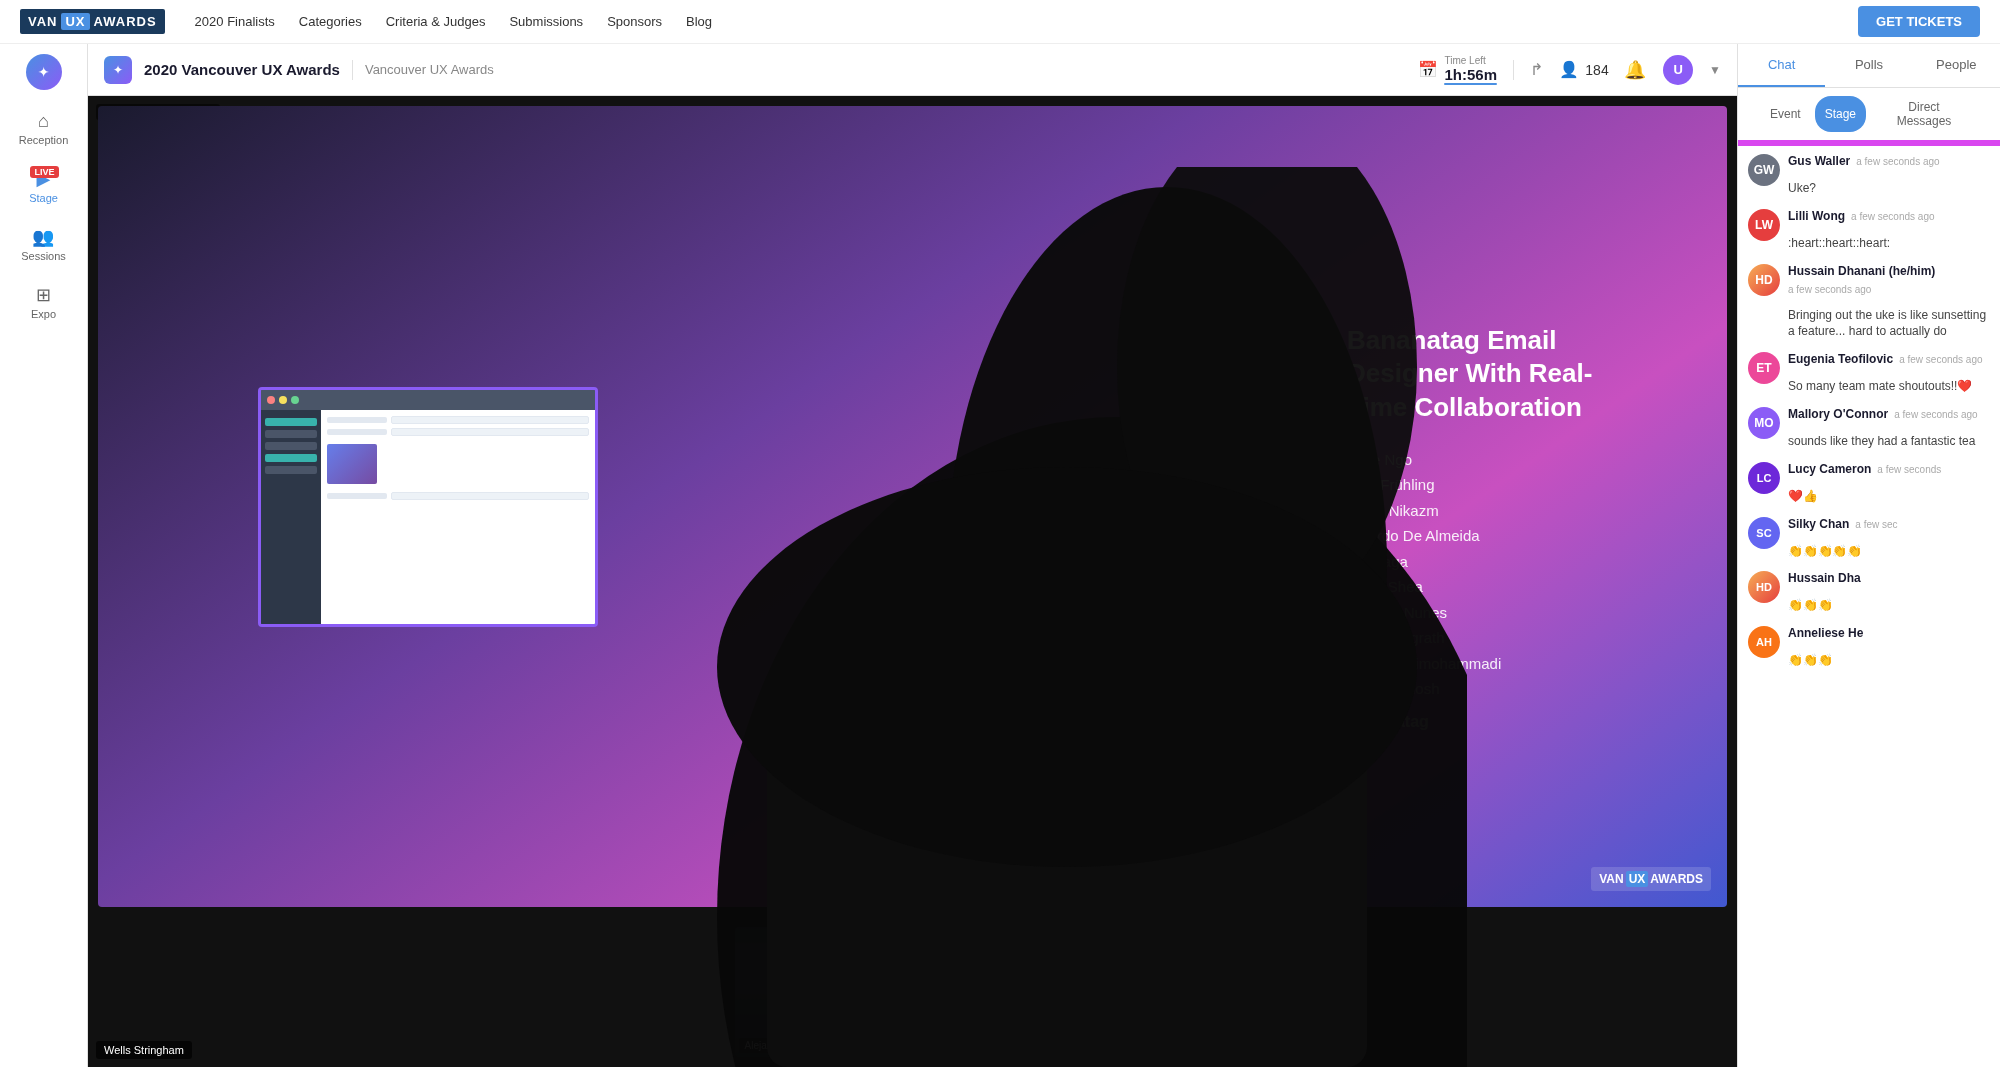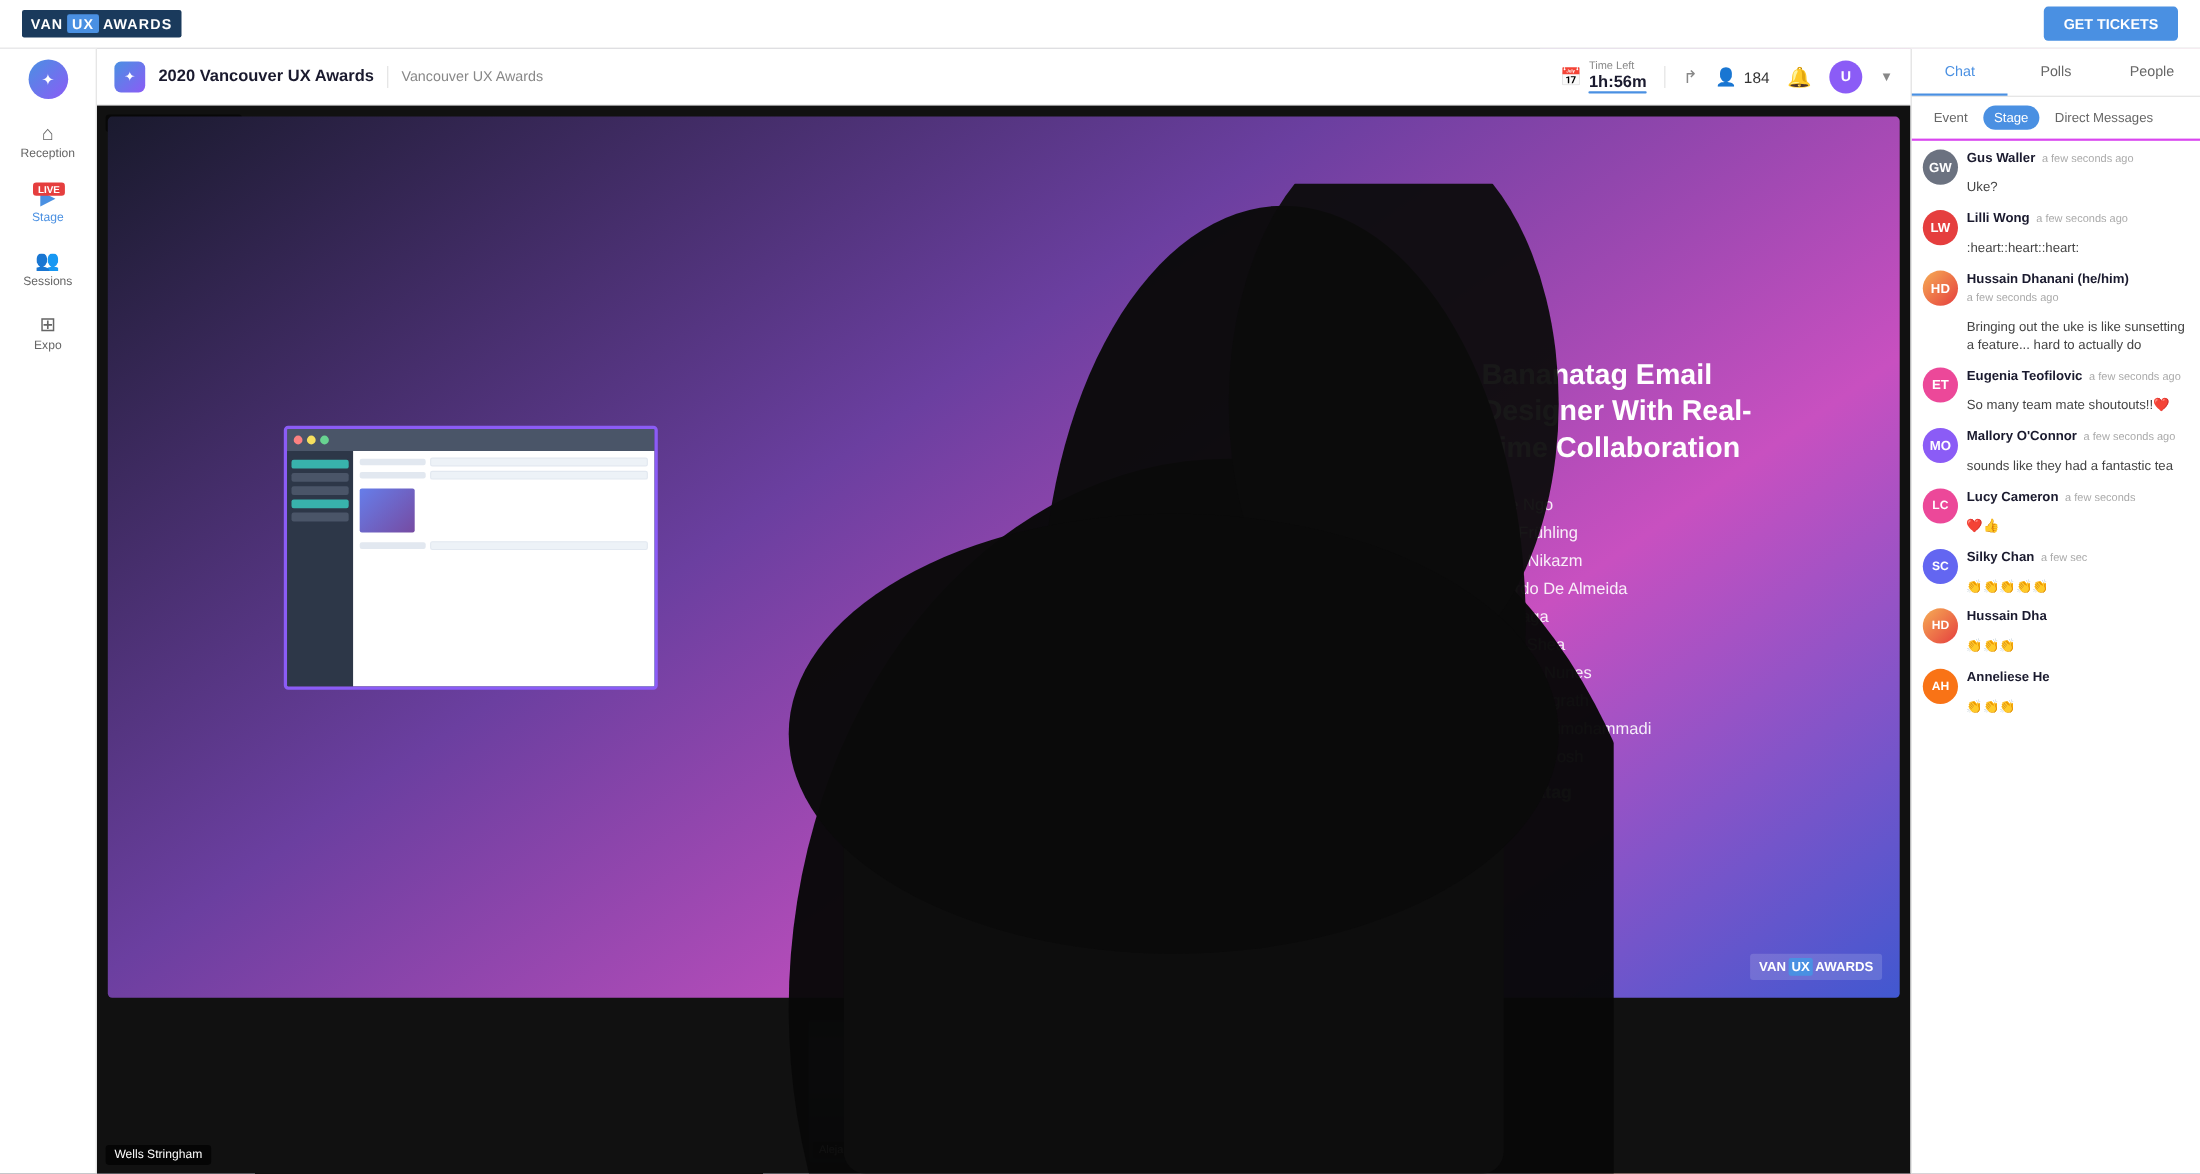--- a/index.html
+++ b/index.html
@@ -551,23 +551,23 @@
       cursor: pointer;
       border-bottom: 2px solid transparent;
       font-weight: 500;
     }
     .panel-tab.active {
       color: #4a90e2;
       border-bottom-color: #4a90e2;
     }
     .sub-tabs {
       display: flex;
-      padding: 8px 10px;
+      padding: 8px 22px;
       gap: 4px;
-      border-bottom: 2px solid #d946ef;
+      border-bottom: 6px solid #d946ef;
     }
     .sub-tab {
       font-size: 12px;
       padding: 4px 10px;
       border-radius: 16px;
       color: #666;
       cursor: pointer;
       background: none;
       border: none;
     }
@@ -624,21 +624,21 @@
       margin-top: 12px;
       line-height: 1.4;
     }
 
     
     .av-gw { background: #6b7280; }
     .av-lw { background: #e53e3e; }
     .av-hd { background: linear-gradient(135deg, #f6ad55, #e53e3e); }
     .av-et { background: #ec4899; }
     .av-mo { background: #8b5cf6; }
-    .av-lc { background: #ec4899; }
+    .av-lc { background: #6d28d9; }
     .av-sc { background: #6366f1; }
     .av-la { background: #0ea5e9; }
     .av-hd2 { background: linear-gradient(135deg, #f6ad55, #e53e3e); }
     .av-ah { background: #f97316; }
     .av-av { background: #14b8a6; }
 
     
     .chat-text.truncated {
       overflow: hidden;
       white-space: nowrap;
@@ -660,20 +660,28 @@
 </head>
 <body>
 
 <div class="bg-gradient"></div>
 
 <nav class="top-nav">
   <div class="logo-box">
     <span class="logo-van">VAN</span>
     <span class="logo-ux">UX</span>
     <span class="logo-van">AWARDS</span>
+  </div>
+  <div class="nav-links">
+    <a class="nav-link">2020 Finalists</a>
+    <a class="nav-link">Categories</a>
+    <a class="nav-link">Criteria &amp; Judges</a>
+    <a class="nav-link">Submissions</a>
+    <a class="nav-link">Sponsors</a>
+    <a class="nav-link">Blog</a>
   </div>
   <button class="get-tickets-btn">GET TICKETS</button>
 </nav>
 
 <div class="platform">
 
   <aside class="sidebar">
     <div class="sidebar-logo">✦</div>
 
     <div class="sidebar-item">

